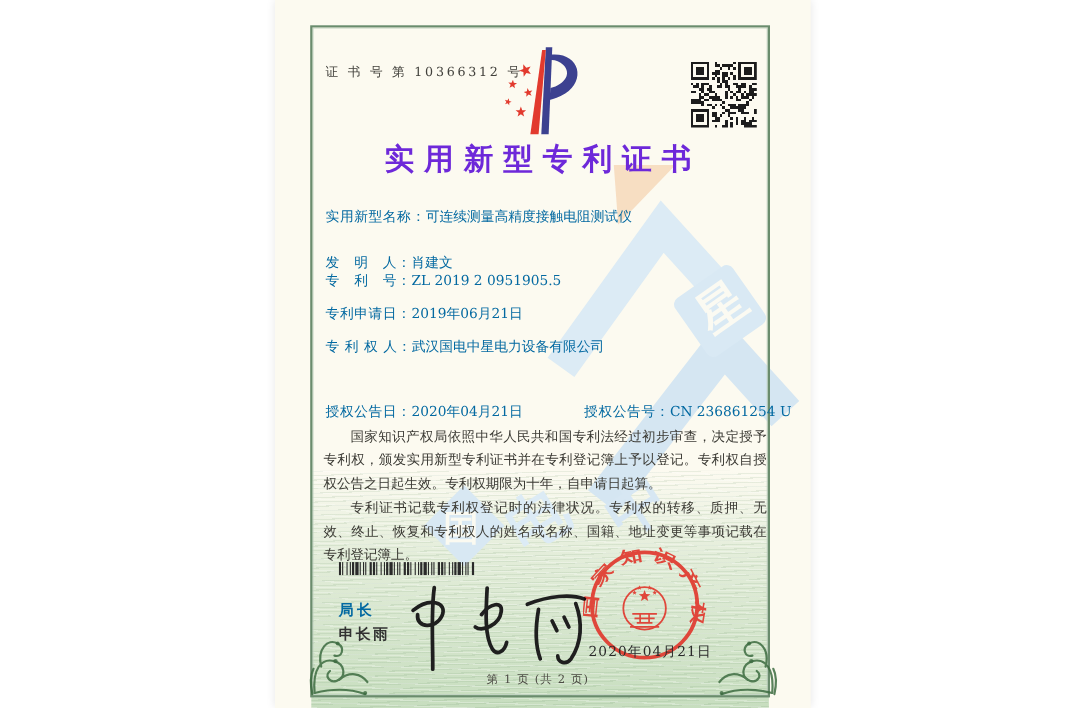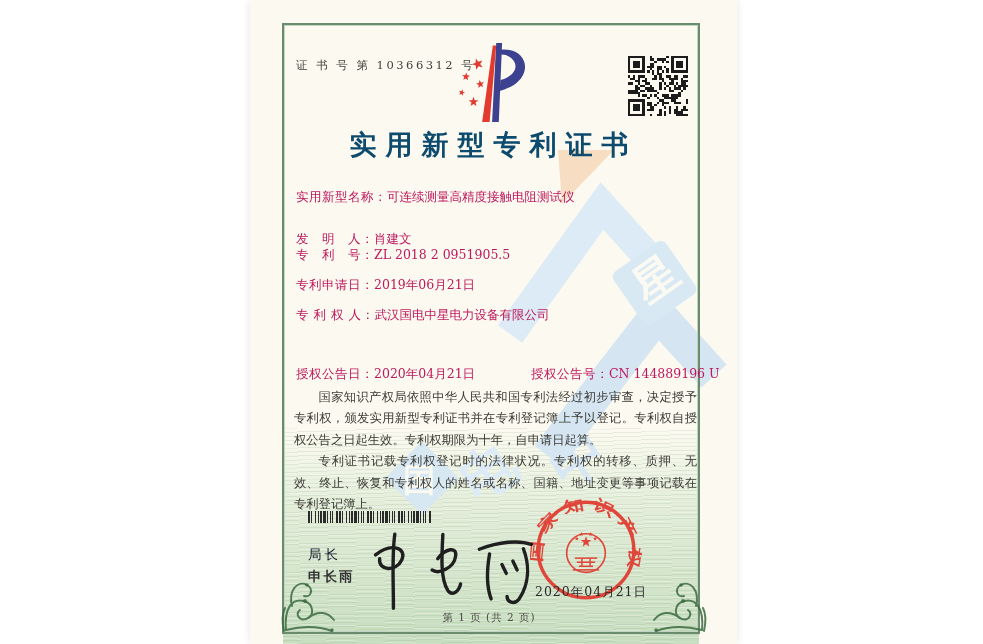--- a/index.html
+++ b/index.html
@@ -48,34 +48,34 @@
   }
   .content{position:absolute;left:0;top:0;width:487px;height:572px;z-index:4;}
   .cert-no{
     position:absolute;left:46px;top:58px;
     font-size:11.5px;color:#42413c;letter-spacing:2.5px;
   }
   .logo{position:absolute;left:198px;top:38px;width:88px;height:84px;}
   .qr{position:absolute;left:378px;top:56px;width:60px;height:60px;}
   .title{
     position:absolute;left:32px;top:127px;width:414px;
-    text-align:center;font-size:27px;font-weight:bold;color:#0c4a6e;
+    text-align:center;font-size:27px;font-weight:bold;color:#6d28d9;
     letter-spacing:9px;text-indent:9px;
   }
-  .frow{position:absolute;left:46px;font-size:12.5px;color:#be185d;white-space:nowrap;}
+  .frow{position:absolute;left:46px;font-size:12.5px;color:#0369a1;white-space:nowrap;}
   .frow .lab{letter-spacing:0.5px;}
   .addr-val{display:inline-block;vertical-align:top;white-space:normal;width:300px;line-height:1.45;}
   .grant2{position:absolute;left:235px;top:0;}
   .paras{
     position:absolute;left:44px;top:387px;width:403px;
     font-size:12.3px;line-height:1.74;color:#3b3a34;text-align:justify;
   }
   .paras p{margin:0;text-indent:2em;}
   .barcode{position:absolute;left:58px;top:511px;width:124px;height:12px;}
-  .director-title{position:absolute;left:58px;top:546px;font-size:13.5px;color:#0f172a;letter-spacing:3px;font-weight:400;font-family:"DejaVu Sans",sans-serif;}
+  .director-title{position:absolute;left:58px;top:546px;font-size:13.5px;color:#0369a1;letter-spacing:3px;font-weight:700;font-family:"DejaVu Sans",sans-serif;}
   .director-name{position:absolute;left:58px;top:568px;font-size:13.5px;color:#323232;letter-spacing:2px;font-weight:600;font-family:"DejaVu Sans",sans-serif;}
   .signature{position:absolute;left:112px;top:522px;width:195px;height:90px;}
   .seal{position:absolute;left:280px;top:494px;width:112px;height:112px;mix-blend-mode:multiply;opacity:0.93;}
   .seal-date{
     position:absolute;left:268px;top:584px;width:146px;text-align:center;
     font-size:12.5px;color:#2a2a2a;letter-spacing:1px;
   }
   .page-no{
     position:absolute;left:32px;top:611px;width:414px;text-align:center;
     font-size:10.5px;color:#4c4b44;letter-spacing:1px;
@@ -367,35 +367,35 @@
 
       <div class="frow" style="top:189px;">
         <span class="lab">实用新型名称：</span><span>可连续测量高精度接触电阻测试仪</span>
       </div>
 
       <div class="frow" style="top:231px;">
         <span class="lab">发　明　人：</span><span>肖建文</span>
       </div>
 
       <div class="frow" style="top:247px;">
-        <span class="lab">专　利　号：</span><span>ZL 2018 2 0951905.5</span>
+        <span class="lab">专　利　号：</span><span>ZL 2019 2 0951905.5</span>
       </div>
 
       <div class="frow" style="top:277px;text-align:right;">
         <span class="lab">专利申请日：</span><span>2019年06月21日</span>
       </div>
 
       <div class="frow" style="top:307px;text-align:center;">
         <span class="lab">专 利 权 人：</span><span>武汉国电中星电力设备有限公司</span>
       </div>
 
 
       <div class="frow" style="top:366px;width:400px;">
         <span class="lab">授权公告日：</span><span>2020年04月21日</span>
-        <span class="grant2"><span class="lab">授权公告号：</span><span>CN 144889196 U</span></span>
+        <span class="grant2"><span class="lab">授权公告号：</span><span>CN 236861254 U</span></span>
       </div>
 
       <div class="paras">
         <p>国家知识产权局依照中华人民共和国专利法经过初步审查，决定授予专利权，颁发实用新型专利证书并在专利登记簿上予以登记。专利权自授权公告之日起生效。专利权期限为十年，自申请日起算。</p>
         <p>专利证书记载专利权登记时的法律状况。专利权的转移、质押、无效、终止、恢复和专利权人的姓名或名称、国籍、地址变更等事项记载在专利登记簿上。</p>
       </div>
 
       <svg class="barcode" id="barcode-svg" viewBox="0 0 124 12" preserveAspectRatio="none">
           <rect x="0" y="0" width="2" height="12" fill="#2a2a2a"></rect>
           <rect x="3" y="0" width="1" height="12" fill="#2a2a2a"></rect>

